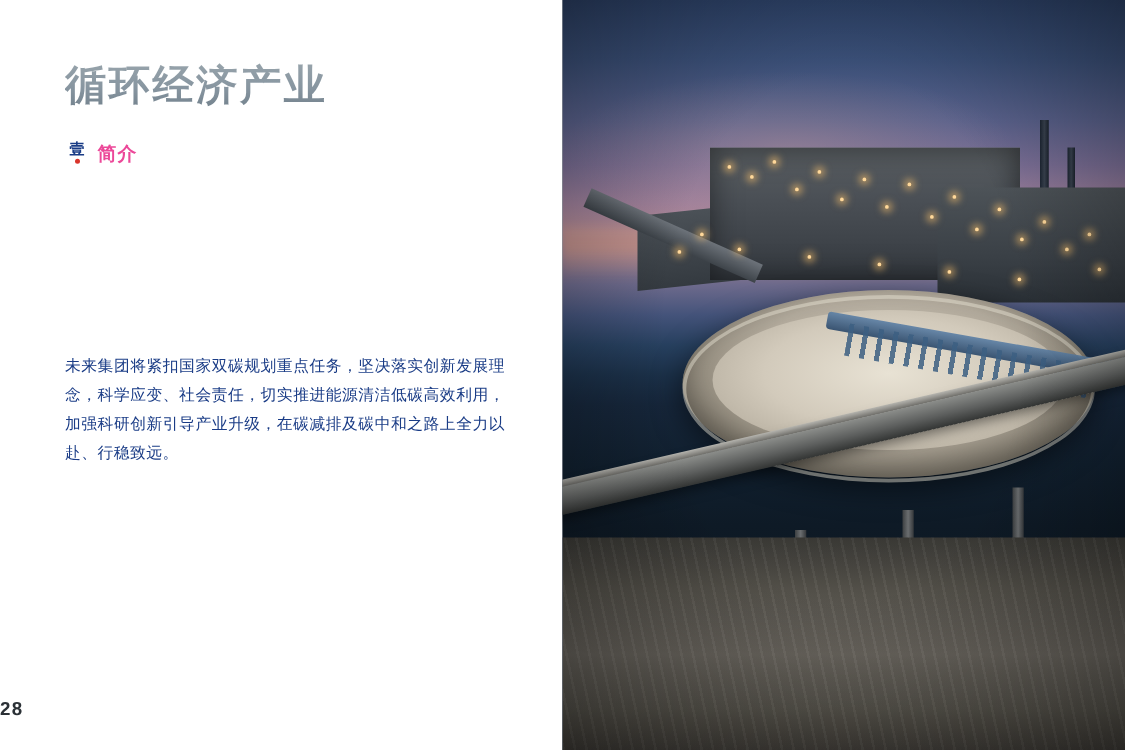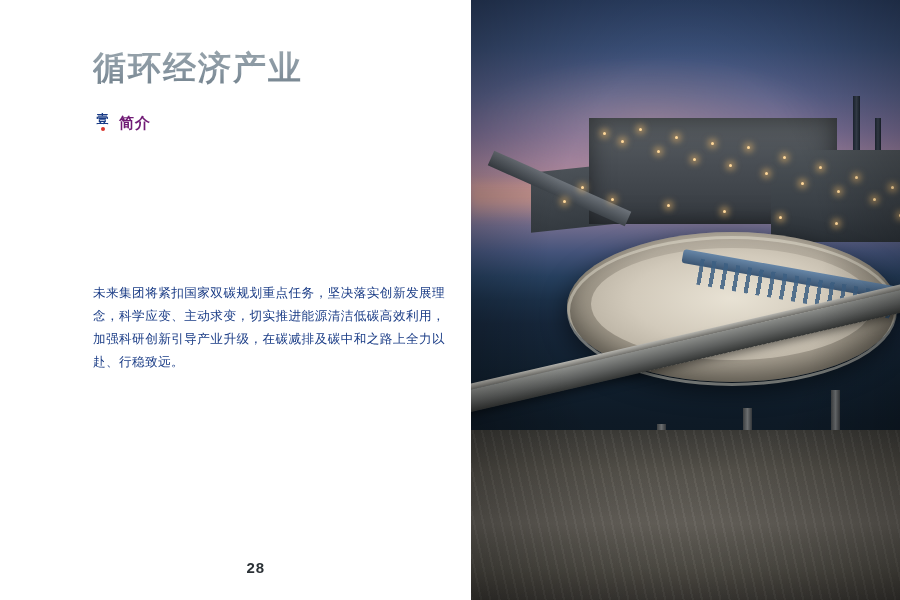--- a/index.html
+++ b/index.html
@@ -21,21 +21,20 @@
     background: #ffffff;
   }
   
   .left-col {
     position: relative;
     width: 450px;
     height: 600px;
     background: #ffffff;
     box-sizing: border-box;
     padding: 0;
-    margin-left: 41px;
   }
   .title {
     position: absolute;
     left: 52px;
     top: 46px;
     font-size: 33px;
     font-weight: bold;
     letter-spacing: 2px;
     color: #8d9aa3;
     background: linear-gradient(180deg, #9aa6ad 0%, #8795a0 55%, #6e7d88 100%);
@@ -70,21 +69,21 @@
   .badge .dot {
     width: 4px;
     height: 4px;
     background: #d9342b;
     border-radius: 50%;
     margin-top: 1px;
   }
   .section-title {
     font-size: 15px;
     font-weight: bold;
-    color: #701a75;
+    color: #ec4899;
     letter-spacing: 1px;
   }
   .body-small {
     position: absolute;
     left: 52px;
     width: 352px;
     font-size: 8.4px;
     line-height: 16px;
     color: #4c5358;
     text-align: justify;
@@ -101,21 +100,21 @@
     line-height: 23px;
     color: #1a3c86;
     text-align: justify;
     letter-spacing: 0.4px;
   }
   .page-number {
     position: absolute;
     left: 0;
     right: 0;
     bottom: 24px;
-    text-align: center;
+    text-align: left;
     font-size: 15px;
     font-weight: bold;
     color: #2b3136;
     letter-spacing: 1px;
   }
   
   .right-col {
     position: relative;
     width: 450px;
     height: 600px;
@@ -327,21 +326,21 @@
 
     <div class="section-head">
       <span class="badge">
         <span class="ch">壹</span>
         <span class="dot"></span>
       </span>
       <span class="section-title">简介</span>
     </div>
 
 
-    <div class="highlight">未来集团将紧扣国家双碳规划重点任务，坚决落实创新发展理念，科学应变、主动求变，切实推进能源清洁低碳高效利用，加强科研创新引导产业升级，在碳减排及碳中和之路上全力以赴、行稳致远。</div>
+    <div class="highlight">未来集团将紧扣国家双碳规划重点任务，坚决落实创新发展理念，科学应变、社会责任，切实推进能源清洁低碳高效利用，加强科研创新引导产业升级，在碳减排及碳中和之路上全力以赴、行稳致远。</div>
 
     <div class="page-number">28</div>
   </div>
 
   <div class="right-col">
     <div class="photo">
       <div class="horizon"></div>
 
       <div class="stack s1"></div>
       <div class="stack s2"></div>

